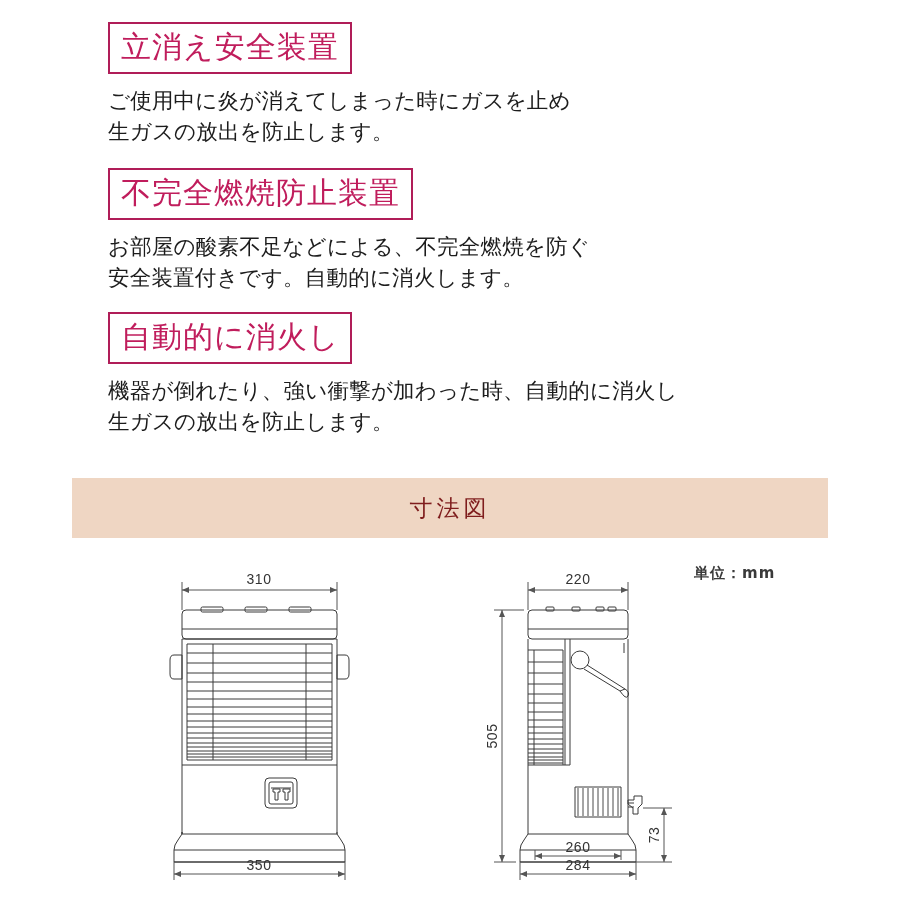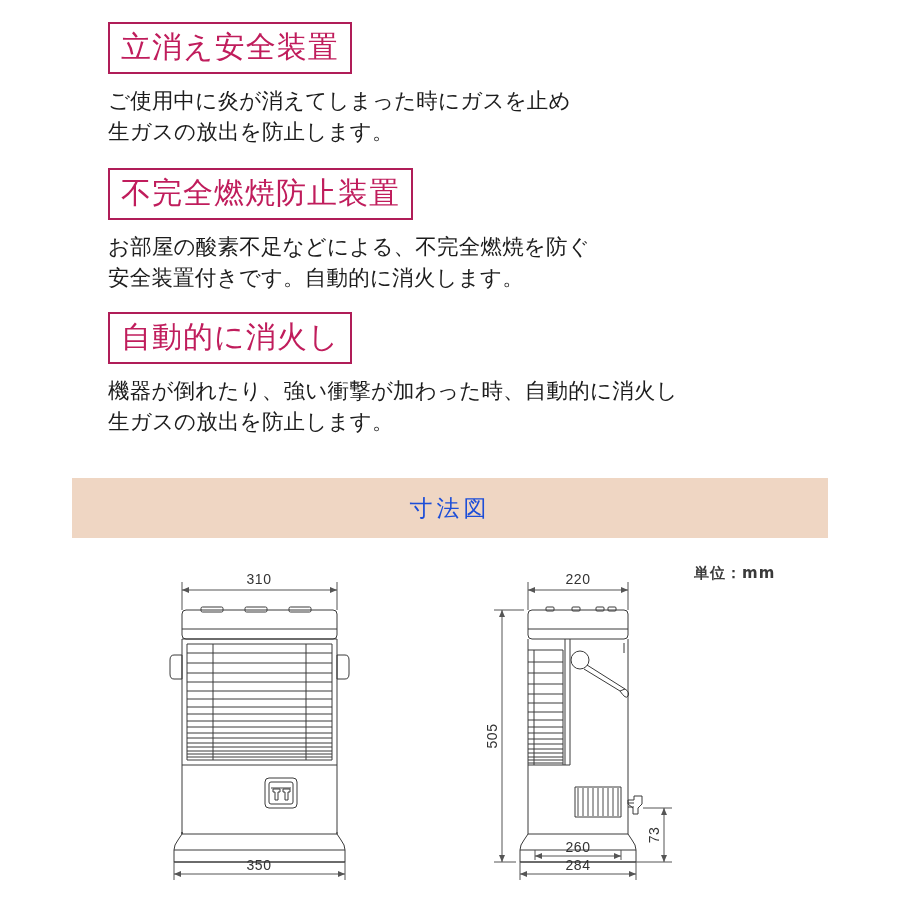--- a/index.html
+++ b/index.html
@@ -63,21 +63,21 @@
     width: 756px;
     height: 60px;
     background: #EFD6C3;
     display: flex;
     align-items: center;
     justify-content: center;
   }
   .banner-text {
     font-size: 23px;
     letter-spacing: 4px;
-    color: #1d4ed8;
+    color: #7f1d1d;
     font-family: "DejaVu Sans", "Liberation Sans", sans-serif;
   }
 
   
   .drawing {
     position: absolute;
     left: 0;
     top: 560px;
     width: 812px;
     height: 340px;

